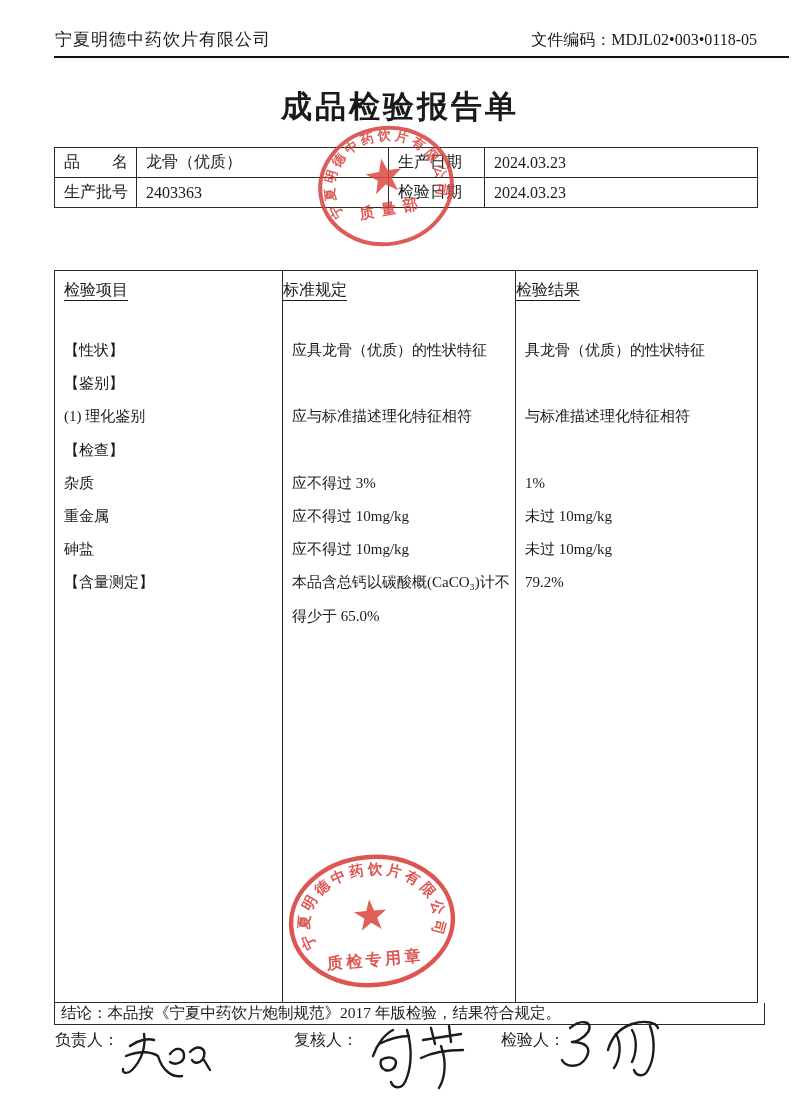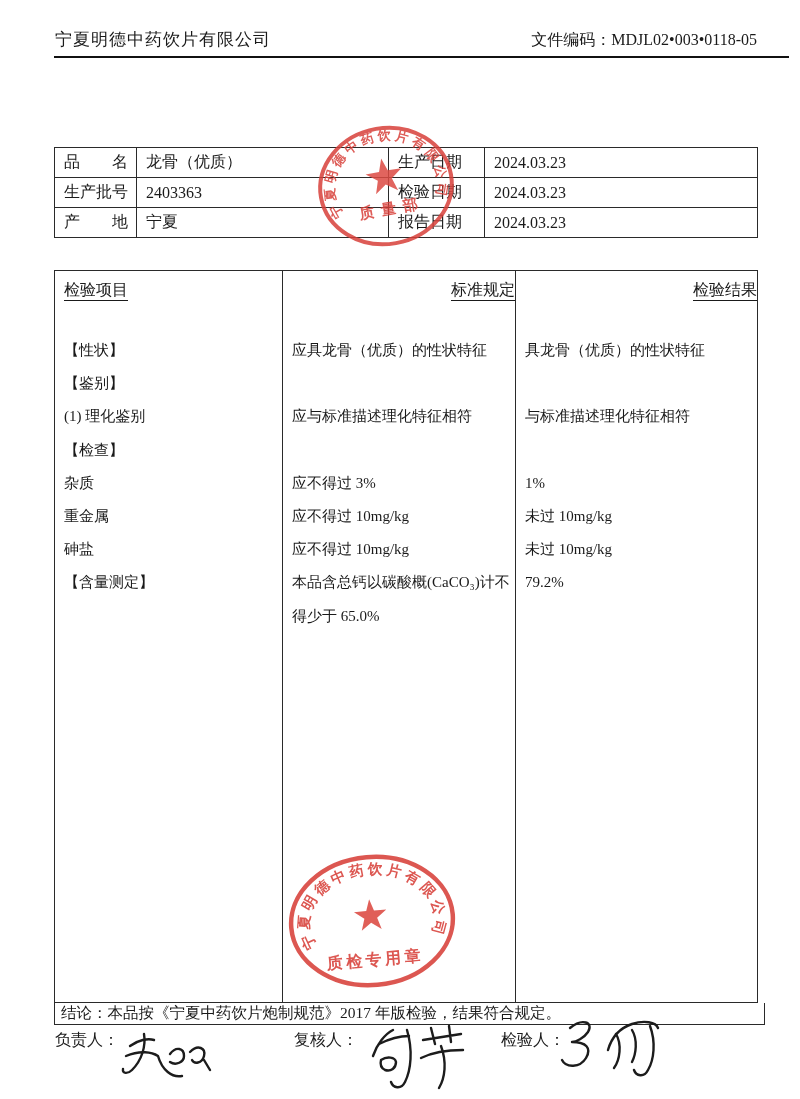--- a/index.html
+++ b/index.html
@@ -14,21 +14,21 @@
   
   table.info{position:absolute;left:54px;top:147px;width:703px;border-collapse:collapse;
              table-layout:fixed;font-size:16px;}
   table.info td{border:1.5px solid #2a2a2a;height:29px;padding:0 0 0 9px;white-space:nowrap;}
   
   table.detail{position:absolute;left:54px;top:270px;width:703px;height:733px;
                border-collapse:collapse;table-layout:fixed;font-size:15px;}
   table.detail td{border:1.5px solid #2a2a2a;vertical-align:top;padding:0;font-family:Liberation Serif, serif;}
   .col-head{margin-top:9px;text-decoration:underline;text-underline-offset:5px;font-size:16px;}
   .col-head.left{margin-left:9px;}
-  .col-head.center{text-align:right;}
+  .col-head.center{text-align:left;}
   .lines{margin-top:33px;}
   .line{height:33.2px;display:flex;align-items:center;padding-left:9px;white-space:nowrap;}
   
   .conclusion{position:absolute;left:54px;top:1003px;width:703px;height:21px;
               border:1.5px solid #2a2a2a;border-top:none;display:flex;align-items:center;
               padding-left:6px;font-size:15.5px;box-sizing:content-box;white-space:nowrap;}
   .sig-label{position:absolute;top:1030px;font-size:16px;}
   .sig{position:absolute;}
   .sig path{fill:none;stroke:#1c1c1c;stroke-width:2.4;stroke-linecap:round;stroke-linejoin:round;}
   
@@ -36,45 +36,40 @@
   .stamp text{font-family:"Liberation Serif","DejaVu Serif",serif;font-weight:bold;}
 </style>
 </head>
 <body>
 
 <div class="page">
 
   <div class="company">宁夏明德中药饮片有限公司</div>
   <div class="doccode">文件编码：MDJL02•003•0118-05</div>
   <div class="header-rule"></div>
+  <div class="title">成品检验报告单</div>
 
   <table class="info">
     <colgroup>
         <col style="width:82px">
         <col style="width:252px">
         <col style="width:96px">
         <col style="width:273px">
       </colgroup>
     <tbody>
         <tr>
       <td>品　　名</td>
       <td>龙骨（优质）</td>
       <td>生产日期</td>
       <td>2024.03.23</td>
     </tr>
     <tr>
       <td>生产批号</td>
       <td>2403363</td>
       <td>检验日期</td>
-      <td>2024.03.23</td>
-    </tr>
-    <tr>
-      <td>产　　地</td>
-      <td>宁夏</td>
-      <td>报告日期</td>
       <td>2024.03.23</td>
     </tr>
   </tbody>
     </table>
 
   <table class="detail">
     <colgroup>
         <col style="width:228px">
         <col style="width:233px">
         <col style="width:242px">

